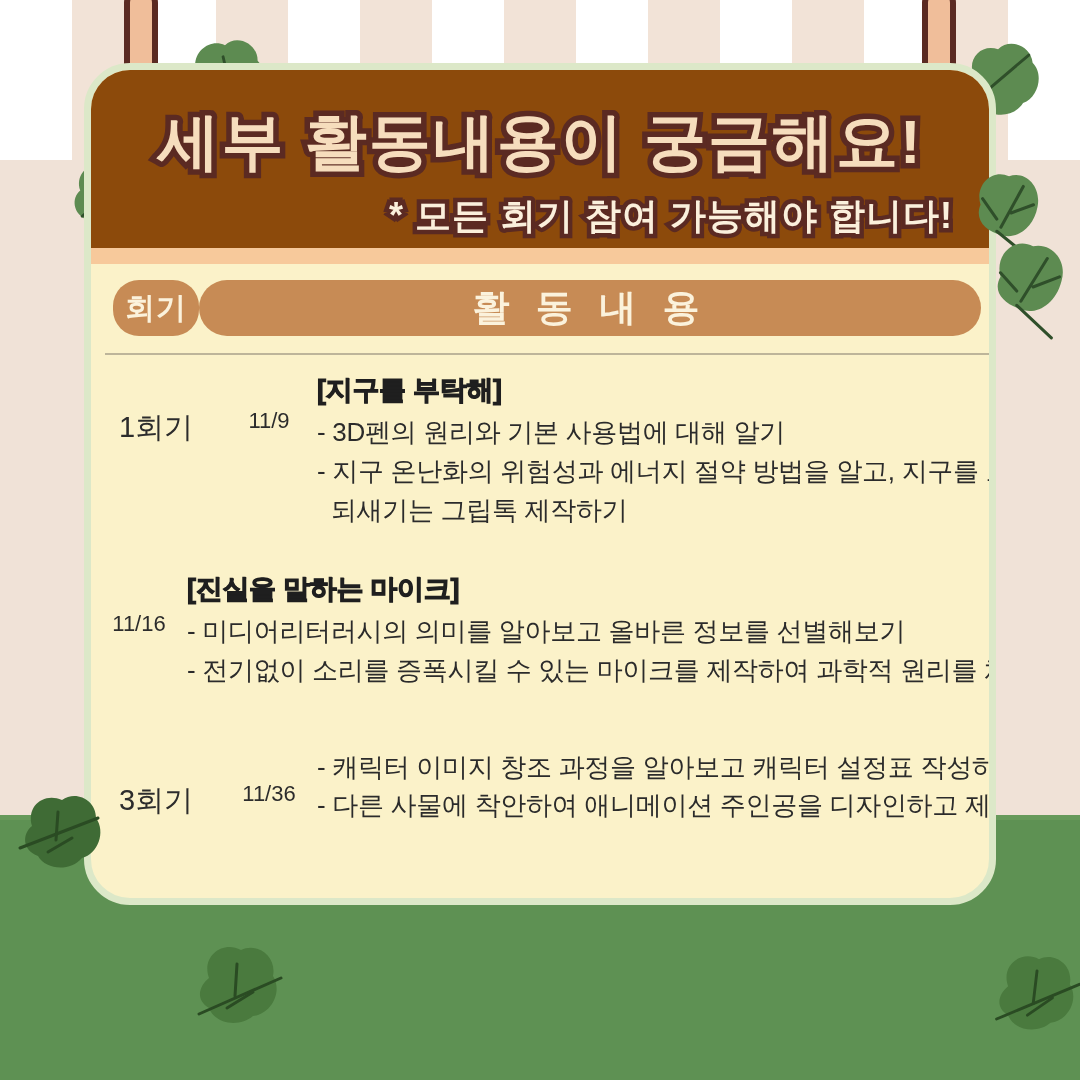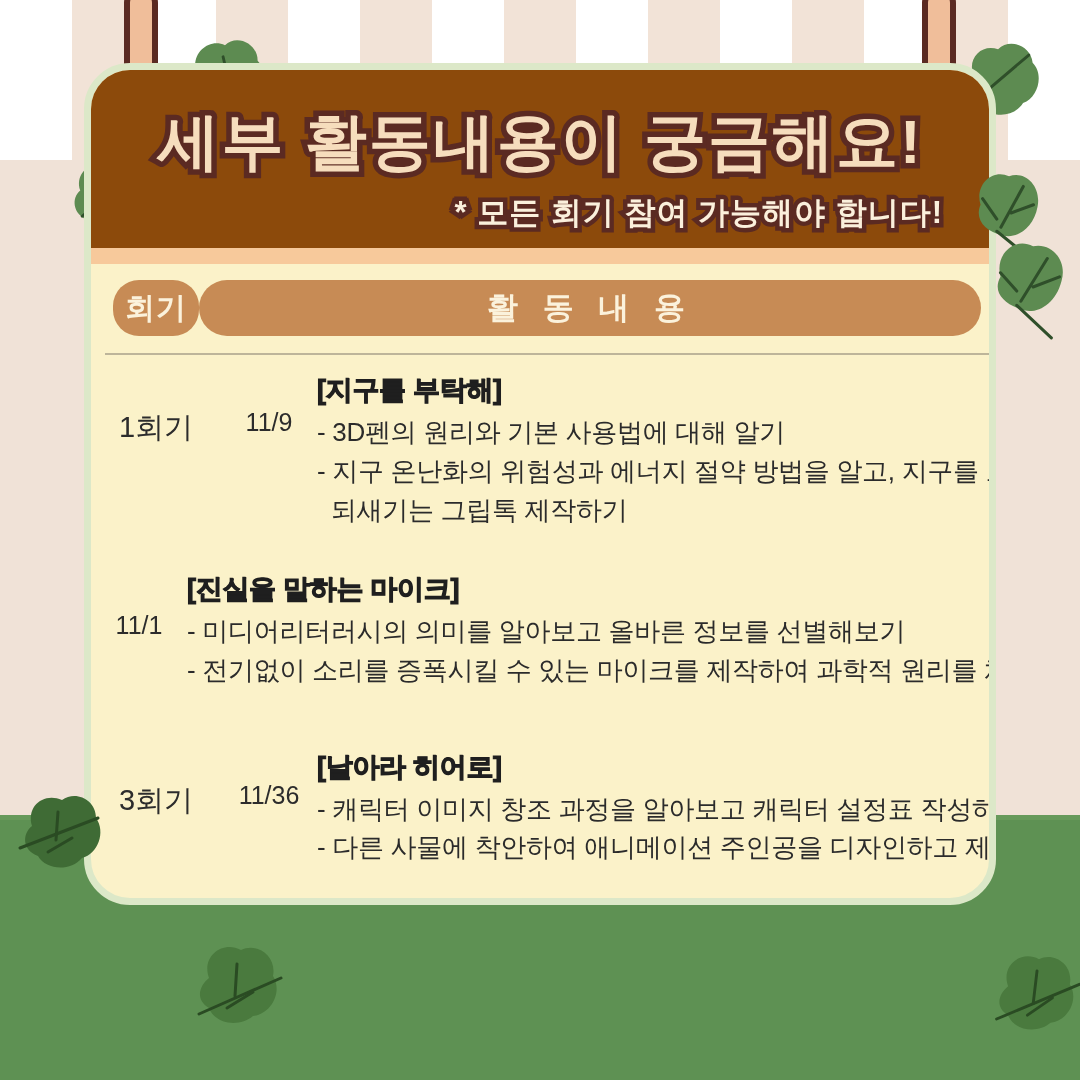--- a/index.html
+++ b/index.html
@@ -35,38 +35,38 @@
     overflow:hidden;}
   .board-header{position:absolute;left:0;top:0;width:100%;height:178px;background:#8C4A0B;}
   .board-header-lip{position:absolute;left:0;top:178px;width:100%;height:16px;background:#F7C99B;}
 
   .title{
     position:absolute;left:0;top:30px;width:100%;text-align:center;
     font-size:62px;font-weight:bold;letter-spacing:2px;color:#F6DDBD;
     -webkit-text-stroke:11px #5B2A22;paint-order:stroke fill;
   }
   .subtitle{
-    position:absolute;right:46px;top:122px;
-    font-size:31px;font-weight:bold;letter-spacing:1px;color:#FBF0DC;
+    position:absolute;right:36px;top:122px;
+    font-size:36px;font-weight:bold;letter-spacing:1px;color:#FBF0DC;
     -webkit-text-stroke:9px #5B2A22;paint-order:stroke fill;
   }
 
   
   .colhead{position:absolute;left:22px;top:210px;width:868px;height:56px;display:flex;}
   .pill{background:#C78B55;color:#FBF2DC;border-radius:18px;display:flex;
     align-items:center;justify-content:center;font-size:30px;font-weight:bold;letter-spacing:1px;}
   .pill-round{width:86px;border-radius:26px;}
-  .pill-wide{flex:1;border-radius:28px;font-size:31px;letter-spacing:8px;}
+  .pill-wide{flex:1;border-radius:28px;font-size:37px;letter-spacing:8px;}
   .divider{position:absolute;left:14px;top:283px;width:884px;height:2px;background:#BDB59A;}
 
   
   .rows{position:absolute;left:0;top:290px;width:100%;}
   .row{display:flex;align-items:flex-start;padding:10px 0 14px 0;}
   .c-session{width:130px;flex:none;text-align:center;font-size:29px;color:#2C2C2C;font-weight:500;}
-  .c-date{width:96px;flex:none;text-align:center;font-size:25px;color:#2C2C2C;font-weight:500;}
+  .c-date{width:96px;flex:none;text-align:center;font-size:22px;color:#2C2C2C;font-weight:500;}
   .c-body{flex:1;padding-right:14px;}
   .act-title{font-size:27px;font-weight:bold;color:#1F1F1F;letter-spacing:-0.3px;
     -webkit-text-stroke:1.1px #1F1F1F;paint-order:stroke fill;margin-bottom:6px;}
   .act-line{font-size:26px;color:#2B2B2B;line-height:1.42;letter-spacing:-0.3px;margin-bottom:2px;}
   .row1 .c-session,.row1 .c-date{margin-top:36px;}
   .row2 .c-session,.row2 .c-date{margin-top:40px;}
   .row3 .c-session,.row3 .c-date{margin-top:32px;}
   .row1{padding-top:12px;}
   .row2{padding-top:26px;}
   .row3{padding-top:44px;}
@@ -138,32 +138,31 @@
           <div class="c-session">1회기</div>
           <div class="c-date">11/9</div>
           <div class="c-body">
             <div class="act-title">[지구를 부탁해]</div>
             <div class="act-line" style="white-space: pre;">- 3D펜의 원리와 기본 사용법에 대해 알기</div>
             <div class="act-line" style="white-space: pre;">- 지구 온난화의 위험성과 에너지 절약 방법을 알고, 지구를 보호하는 마음을</div>
             <div class="act-line" style="white-space: pre;">  되새기는 그립톡 제작하기</div>
           </div>
         </div>
         <div class="row row2">
-          <div class="c-date">11/1</div>
+          <div class="c-date">11/16</div>
           <div class="c-body">
             <div class="act-title">[진실을 말하는 마이크]</div>
             <div class="act-line" style="white-space: pre;">- 미디어리터러시의 의미를 알아보고 올바른 정보를 선별해보기</div>
             <div class="act-line" style="white-space: pre;">- 전기없이 소리를 증폭시킬 수 있는 마이크를 제작하여 과학적 원리를 체험</div>
           </div>
         </div>
         <div class="row row3">
           <div class="c-session">3회기</div>
           <div class="c-date">11/36</div>
           <div class="c-body">
-            <div class="act-title">[날아라 히어로]</div>
             <div class="act-line" style="white-space: pre;">- 캐릭터 이미지 창조 과정을 알아보고 캐릭터 설정표 작성하기</div>
             <div class="act-line" style="white-space: pre;">- 다른 사물에 착안하여 애니메이션 주인공을 디자인하고 제작하기</div>
           </div>
         </div>
         <div class="row row4"></div>
       </div>
   </div>
 
   <div class="leaf" style="left:966px;top:160px;">
     <svg width="82" height="112" viewBox="0 0 80 110">

